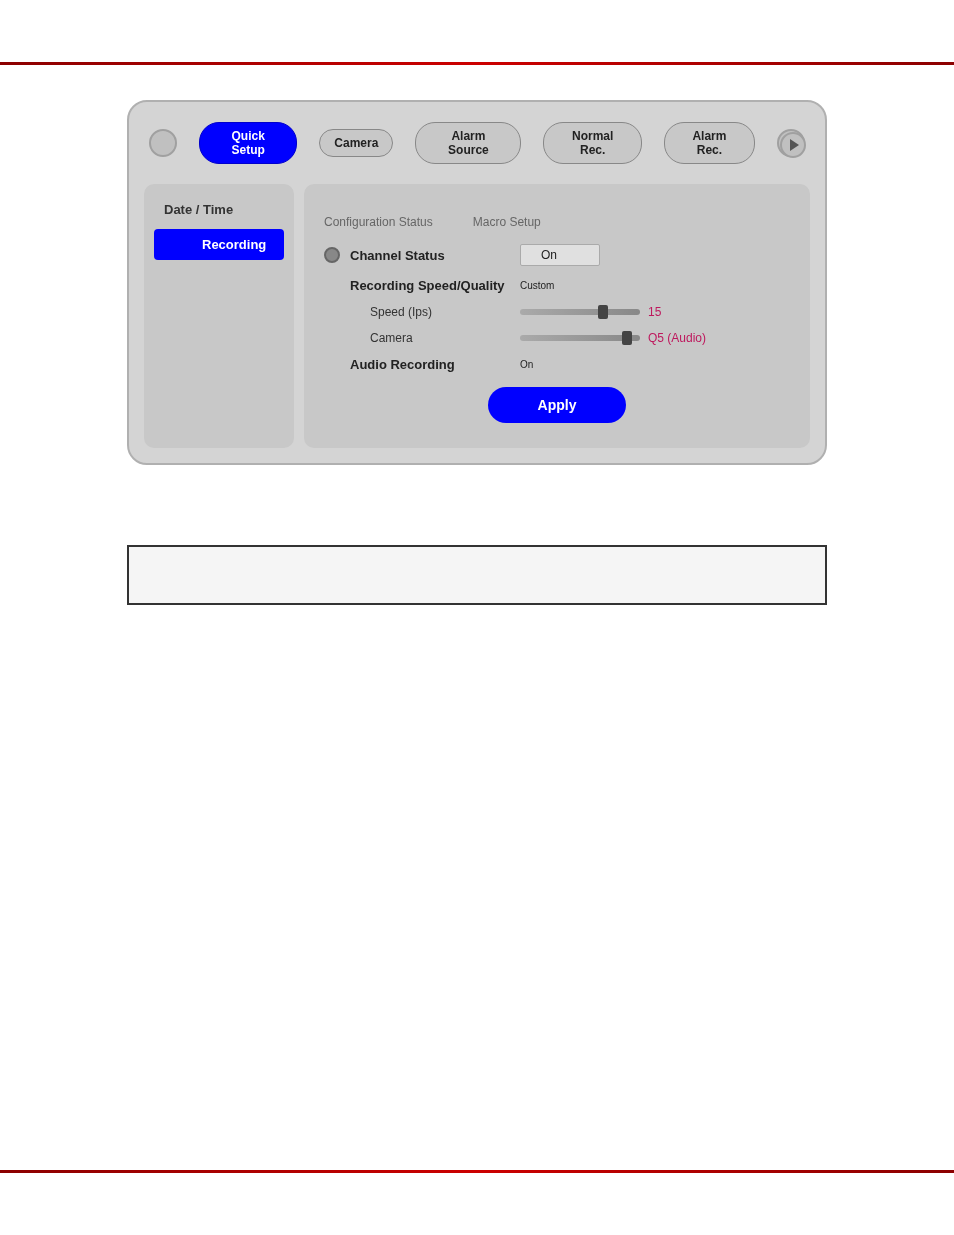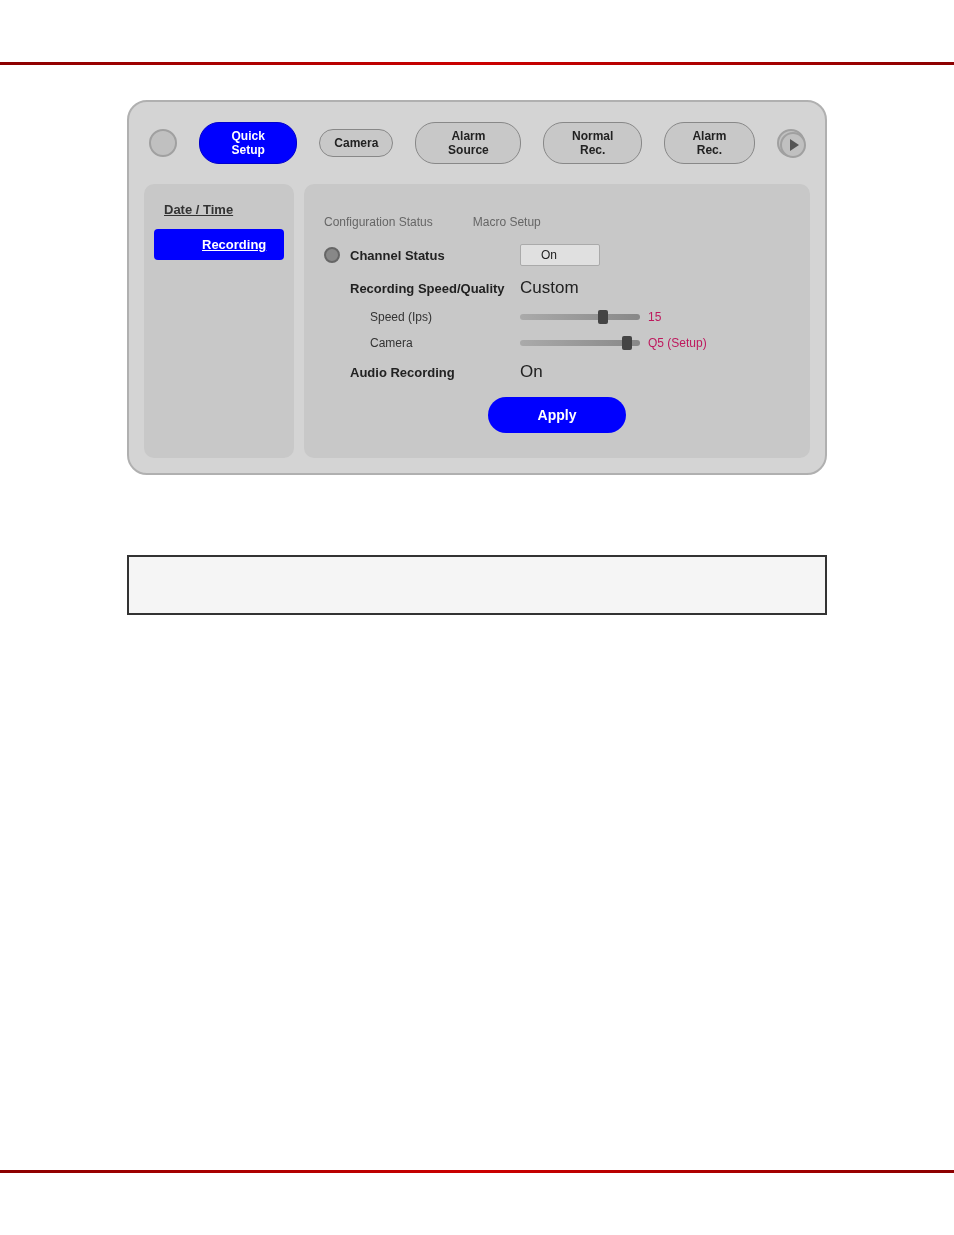--- a/index.html
+++ b/index.html
@@ -88,21 +88,20 @@
     }
 
     .sidebar-item {
       padding: 8px 10px;
       border-radius: 4px;
       font-size: 13px;
       font-weight: bold;
       color: #333;
       cursor: pointer;
       margin-bottom: 4px;
-      text-decoration: underline;
     }
 
     .sidebar-item.active {
       background: #0000ff;
       color: #ffffff;
       padding-left: 48px;
     }
 
     
     .content-panel {
@@ -150,21 +149,21 @@
     }
 
     .row-label-indent {
       font-size: 12px;
       color: #333;
       min-width: 160px;
       padding-left: 20px;
     }
 
     .row-value {
-      font-size: 17px;
+      font-size: 10px;
       color: #222;
     }
 
     
     .status-on-box {
       background: #e0e0e0;
       border: 1px solid #aaa;
       padding: 3px 20px;
       font-size: 12px;
       color: #222;
@@ -298,21 +297,21 @@
           </div>
         </div>
 
         <div class="setting-row">
           <div style="width:16px; flex-shrink:0;"></div>
           <span class="row-label-indent">Camera</span>
           <div class="slider-container">
             <div class="slider-track">
               <div class="slider-thumb" style="left: 85%;"></div>
             </div>
-            <span class="slider-value">Q5 (Setup)</span>
+            <span class="slider-value">Q5 (Audio)</span>
           </div>
         </div>
 
         <div class="setting-row">
           <div style="width:16px; flex-shrink:0;"></div>
           <span class="row-label">Audio Recording</span>
           <span class="row-value">On</span>
         </div>
 
         <div style="text-align:center; margin-top: 15px; margin-bottom: 10px;">

